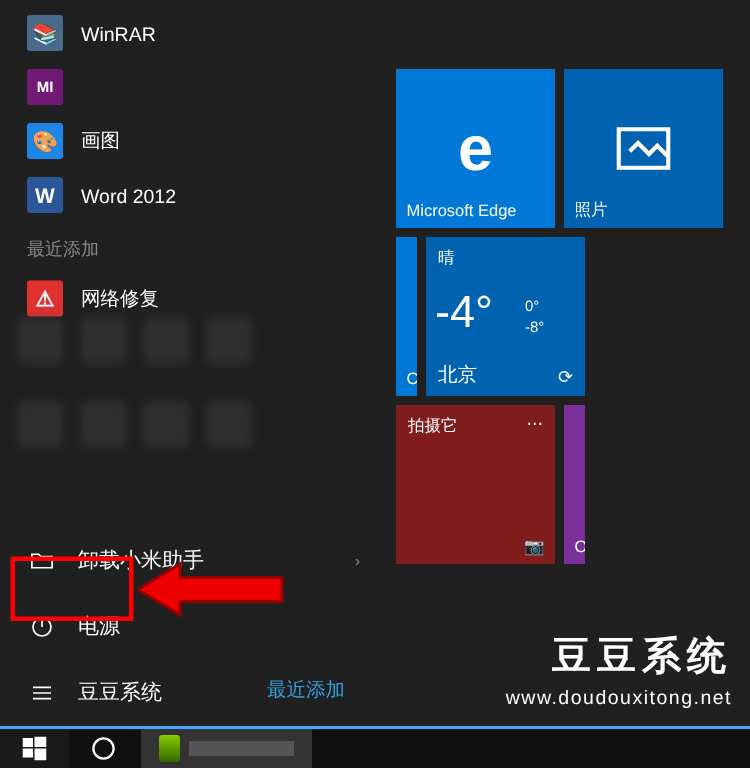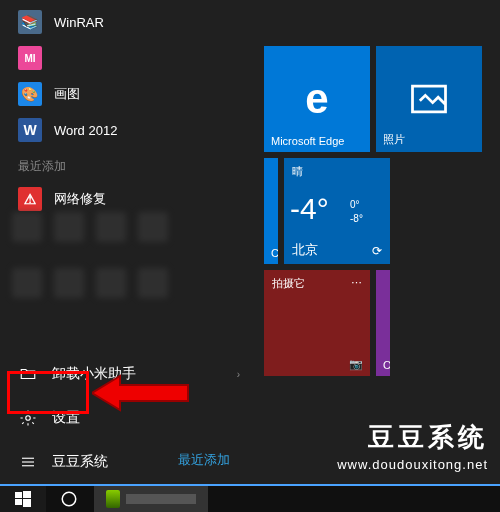--- a/index.html
+++ b/index.html
@@ -45,21 +45,21 @@
 <body>
 
 <div class="start-menu">
   <div class="left-panel">
     <div class="app-list">
       <div class="app-item">
         <div class="app-icon" style="background:#4a6a8a">📚</div>
         <span>WinRAR</span>
       </div>
       <div class="app-item">
-        <div class="app-icon" style="background:#ec4899;color:#fff;font-size:10px">MI</div>
+        <div class="app-icon" style="background:#701a75;color:#fff;font-size:10px">MI</div>
       </div>
       <div class="app-item">
         <div class="app-icon" style="background:#1c87e8">🎨</div>
         <span>画图</span>
       </div>
       <div class="app-item">
         <div class="app-icon" style="background:#2b579a;color:#fff">W</div>
         <span>Word 2012</span>
       </div>
       <div class="recent-label">最近添加</div>
@@ -86,25 +86,25 @@
           <svg viewBox="0 0 24 24">
               <path d="M3 6h6l2 2h10v10H3z"></path>
             </svg>
         </span>
         <span>卸载小米助手</span>
         <span class="chevron">›</span>
       </div>
       <div class="menu-item">
         <span class="menu-icon">
           <svg viewBox="0 0 24 24">
-              <circle cx="12" cy="12" r="3"></circle>
-              <path d="M12 2v3M12 19v3M4.2 4.2l2.1 2.1M17.7 17.7l2.1 2.1M2 12h3M19 12h3M4.2 19.8l2.1-2.1M17.7 6.3l2.1-2.1"></path>
+              <circle cx="12" cy="12" r="8"></circle>
+              <line x1="12" y1="4" x2="12" y2="12"></line>
             </svg>
         </span>
-        <span>设置</span>
+        <span>电源</span>
       </div>
       <div class="menu-item">
         <span class="menu-icon">
           <svg viewBox="0 0 24 24">
               <line x1="4" y1="7" x2="20" y2="7"></line>
               <line x1="4" y1="12" x2="20" y2="12"></line>
               <line x1="4" y1="17" x2="20" y2="17"></line>
             </svg>
         </span>
         <span>豆豆系统</span>

